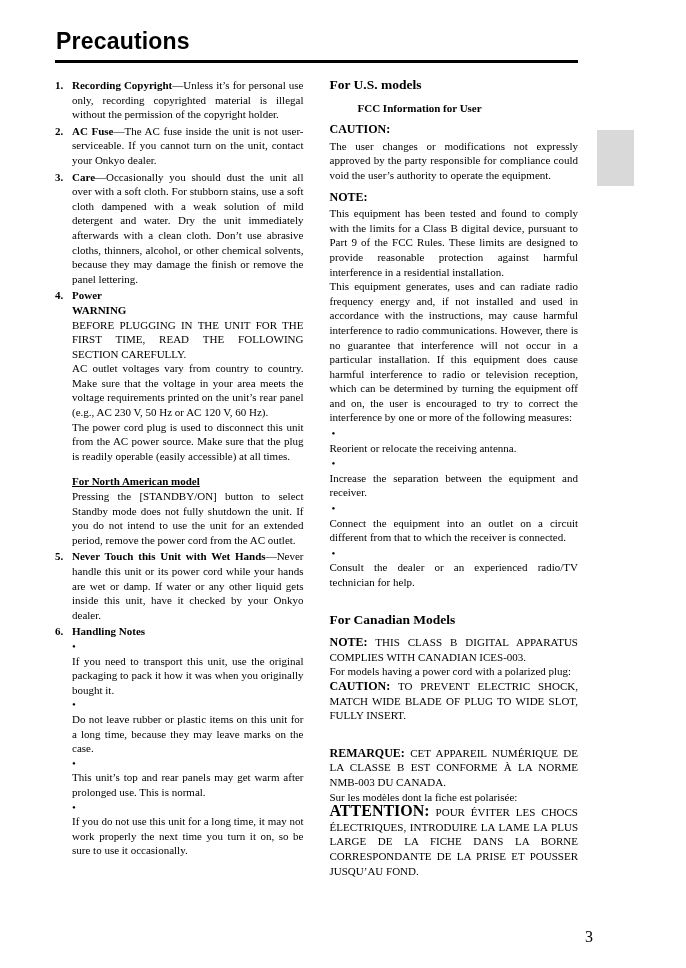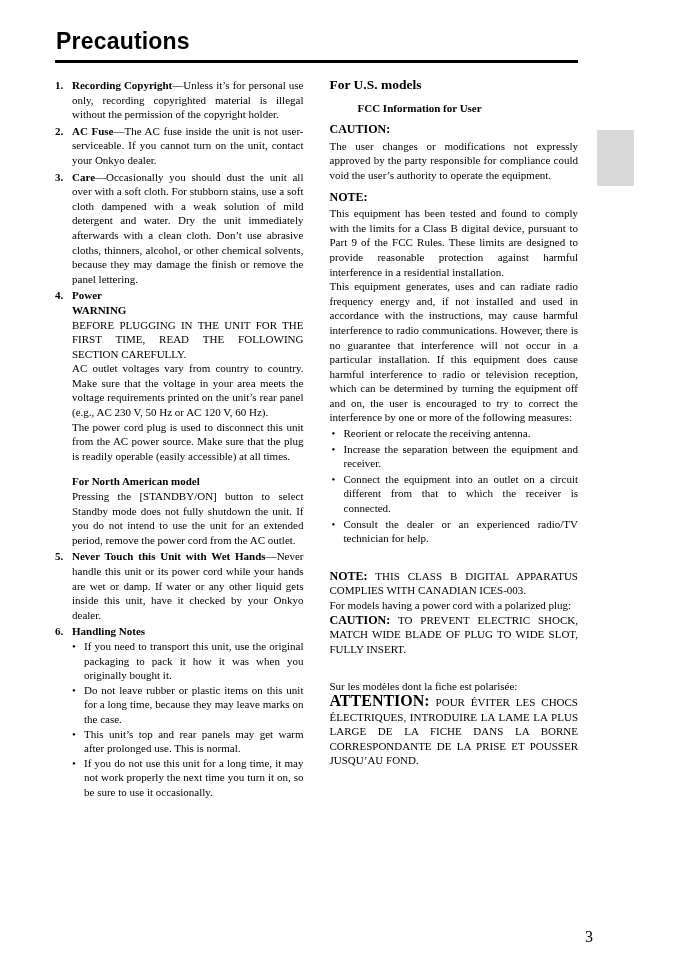--- a/index.html
+++ b/index.html
@@ -37,23 +37,23 @@
   }
   .col { width:277px; }
   .b { font-weight:bold; }
   
   .item { display:flex; margin-bottom:2px; }
   .num { width:17px; flex-shrink:0; font-weight:bold; }
   .itext { flex:1; text-align:justify; }
   .blk { margin:0; }
   .gap8 { margin-top:8px; }
   .gap11 { margin-top:11px; }
-  .subhead { font-weight:bold; }
+  .subhead { font-weight:bold;text-decoration:underline; }
   
-  .bullet { display:flex; }
+  .bullet { display:flex;flex-direction:column; }
   .bmark { width:12px; flex-shrink:0; }
   .bmark::before { content:"•"; }
   .btext { flex:1; text-align:justify; }
   
   .sec { margin-bottom:23px; }
   .h1 {
     font-weight:bold;
     font-size:13.5px;
     margin-bottom:8px;
   }
@@ -169,26 +169,28 @@
           <span class="bmark"></span>
           <span class="btext">Connect the equipment into an outlet on a circuit different from that to which the receiver is connected.</span>
         </div>
         <div class="bullet rb">
           <span class="bmark"></span>
           <span class="btext">Consult the dealer or an experienced radio/TV technician for help.</span>
         </div>
       </div>
 
       <div class="sec">
+        <div class="h1">For Canadian Models</div>
         <div class="para"><span class="b" style="font-size:12px">NOTE:</span><span> THIS CLASS B DIGITAL APPARATUS COMPLIES WITH CANADIAN ICES-003.</span></div>
         <div class="para plain">For models having a power cord with a polarized plug:</div>
         <div class="para"><span class="b" style="font-size:12px">CAUTION:</span><span> TO PREVENT ELECTRIC SHOCK, MATCH WIDE BLADE OF PLUG TO WIDE SLOT, FULLY INSERT.</span></div>
       </div>
 
       <div class="sec">
+        <div class="para"><span class="b" style="font-size:12px">REMARQUE:</span><span> CET APPAREIL NUMÉRIQUE DE LA CLASSE B EST CONFORME À LA NORME NMB-003 DU CANADA.</span></div>
         <div class="para plain">Sur les modèles dont la fiche est polarisée:</div>
         <div class="para"><span class="b" style="font-size:16px">ATTENTION:</span><span> POUR ÉVITER LES CHOCS ÉLECTRIQUES, INTRODUIRE LA LAME LA PLUS LARGE DE LA FICHE DANS LA BORNE CORRESPONDANTE DE LA PRISE ET POUSSER JUSQU’AU FOND.</span></div>
       </div>
 
     </div>
   </div>
 
   <div class="edge-tab"></div>
   <div class="page-number">3</div>
 

